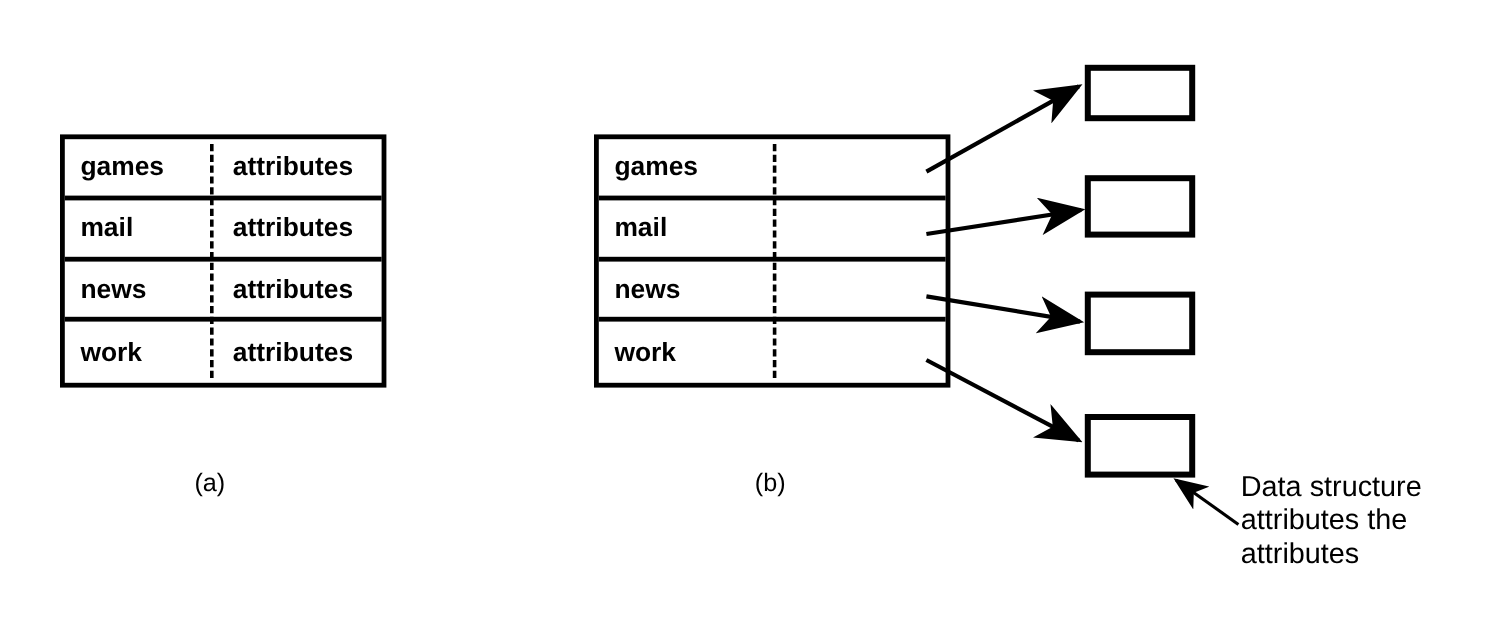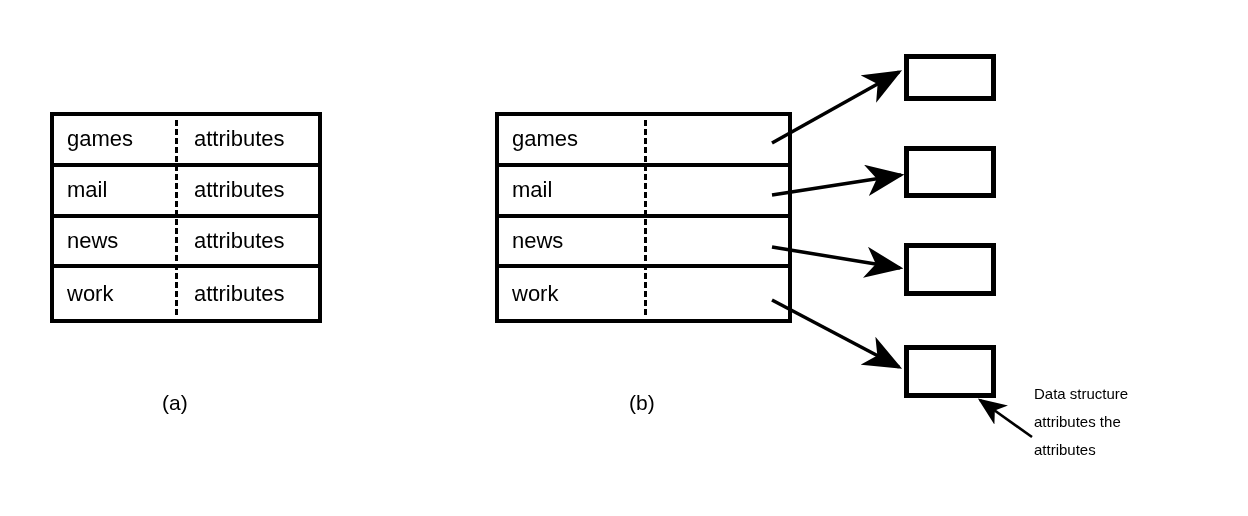--- a/index.html
+++ b/index.html
@@ -30,20 +30,21 @@
     height: 516px;
     pointer-events: none;
   }
 
   
   .table {
     position: absolute;
     box-sizing: border-box;
     border: 4px solid #000000;
     background: #ffffff;
+    font-weight: bold;
   }
   .table-a {
     left: 50px;
     top: 112px;
     width: 272px;
     height: 211px;
   }
   .table-b {
     left: 495px;
     top: 112px;
@@ -114,23 +115,23 @@
     line-height: 1;
     white-space: nowrap;
   }
   .fig-label-a { left: 162px; top: 392px; }
   .fig-label-b { left: 629px; top: 392px; }
 
   
   .annotation {
     position: absolute;
     left: 1034px;
-    top: 380px;
+    top: 392px;
     width: 200px;
-    font-size: 15px;
+    font-size: 24px;
     line-height: 28px;
     white-space: nowrap;
   }
   .annotation .line { display: block; }
 </style>
 </head>
 <body>
 
 <div id="canvas">
 

